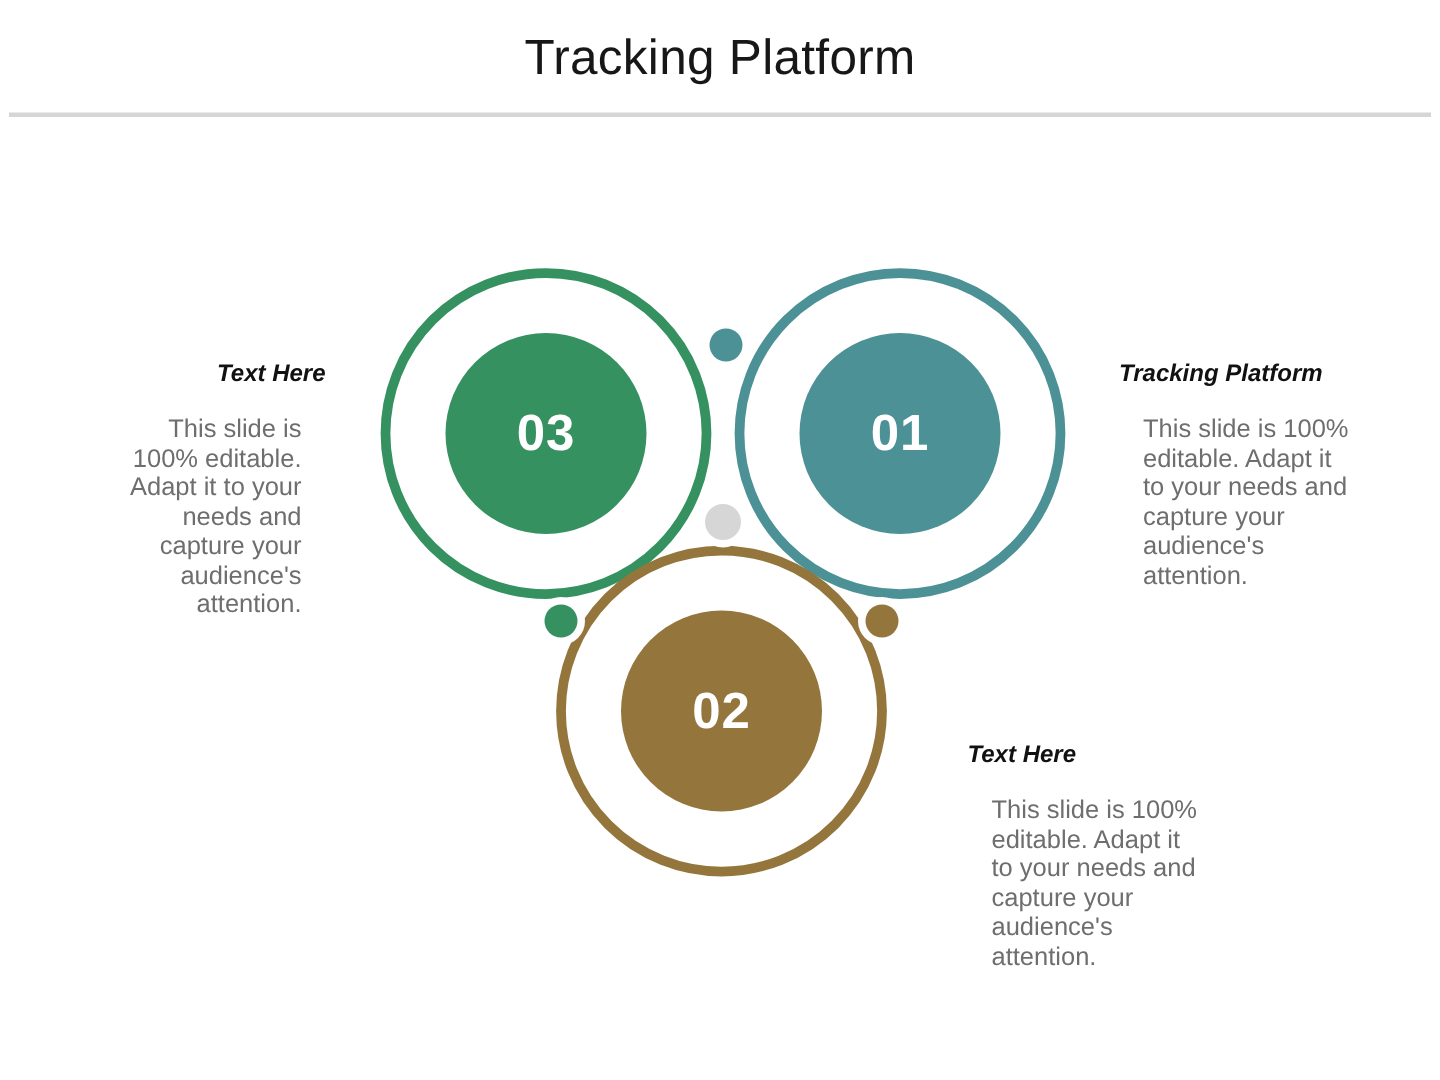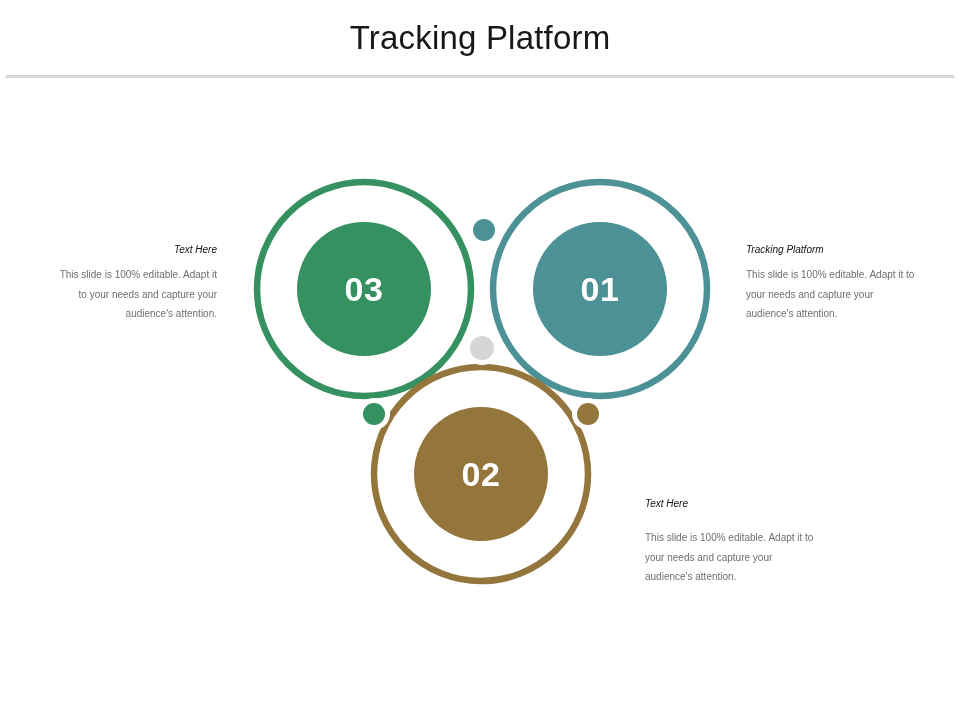--- a/index.html
+++ b/index.html
@@ -62,34 +62,34 @@
     font-weight: bold;
     fill: #ffffff;
     letter-spacing: 0.5px;
   }
 
   
   .txt-block {
     position: absolute;
   }
   .txt-head {
-    font-size: 10px;
-    font-weight: normal;
+    font-size: 16px;
+    font-weight: bold;
     font-style: italic;
     color: #111111;
     line-height: 20px;
     margin: 0 0 5px 0;
     white-space: nowrap;
   }
   .txt-body {
-    font-size: 10px;
+    font-size: 17px;
     font-weight: 400;
     color: #6e6e6e;
     line-height: 19.5px;
-    margin: 0;
+    margin: 16px;
   }
 
   #block-left {
     left: 55px;
     top: 240px;
     width: 162px;
     text-align: right;
   }
   #block-right {
     left: 746px;

